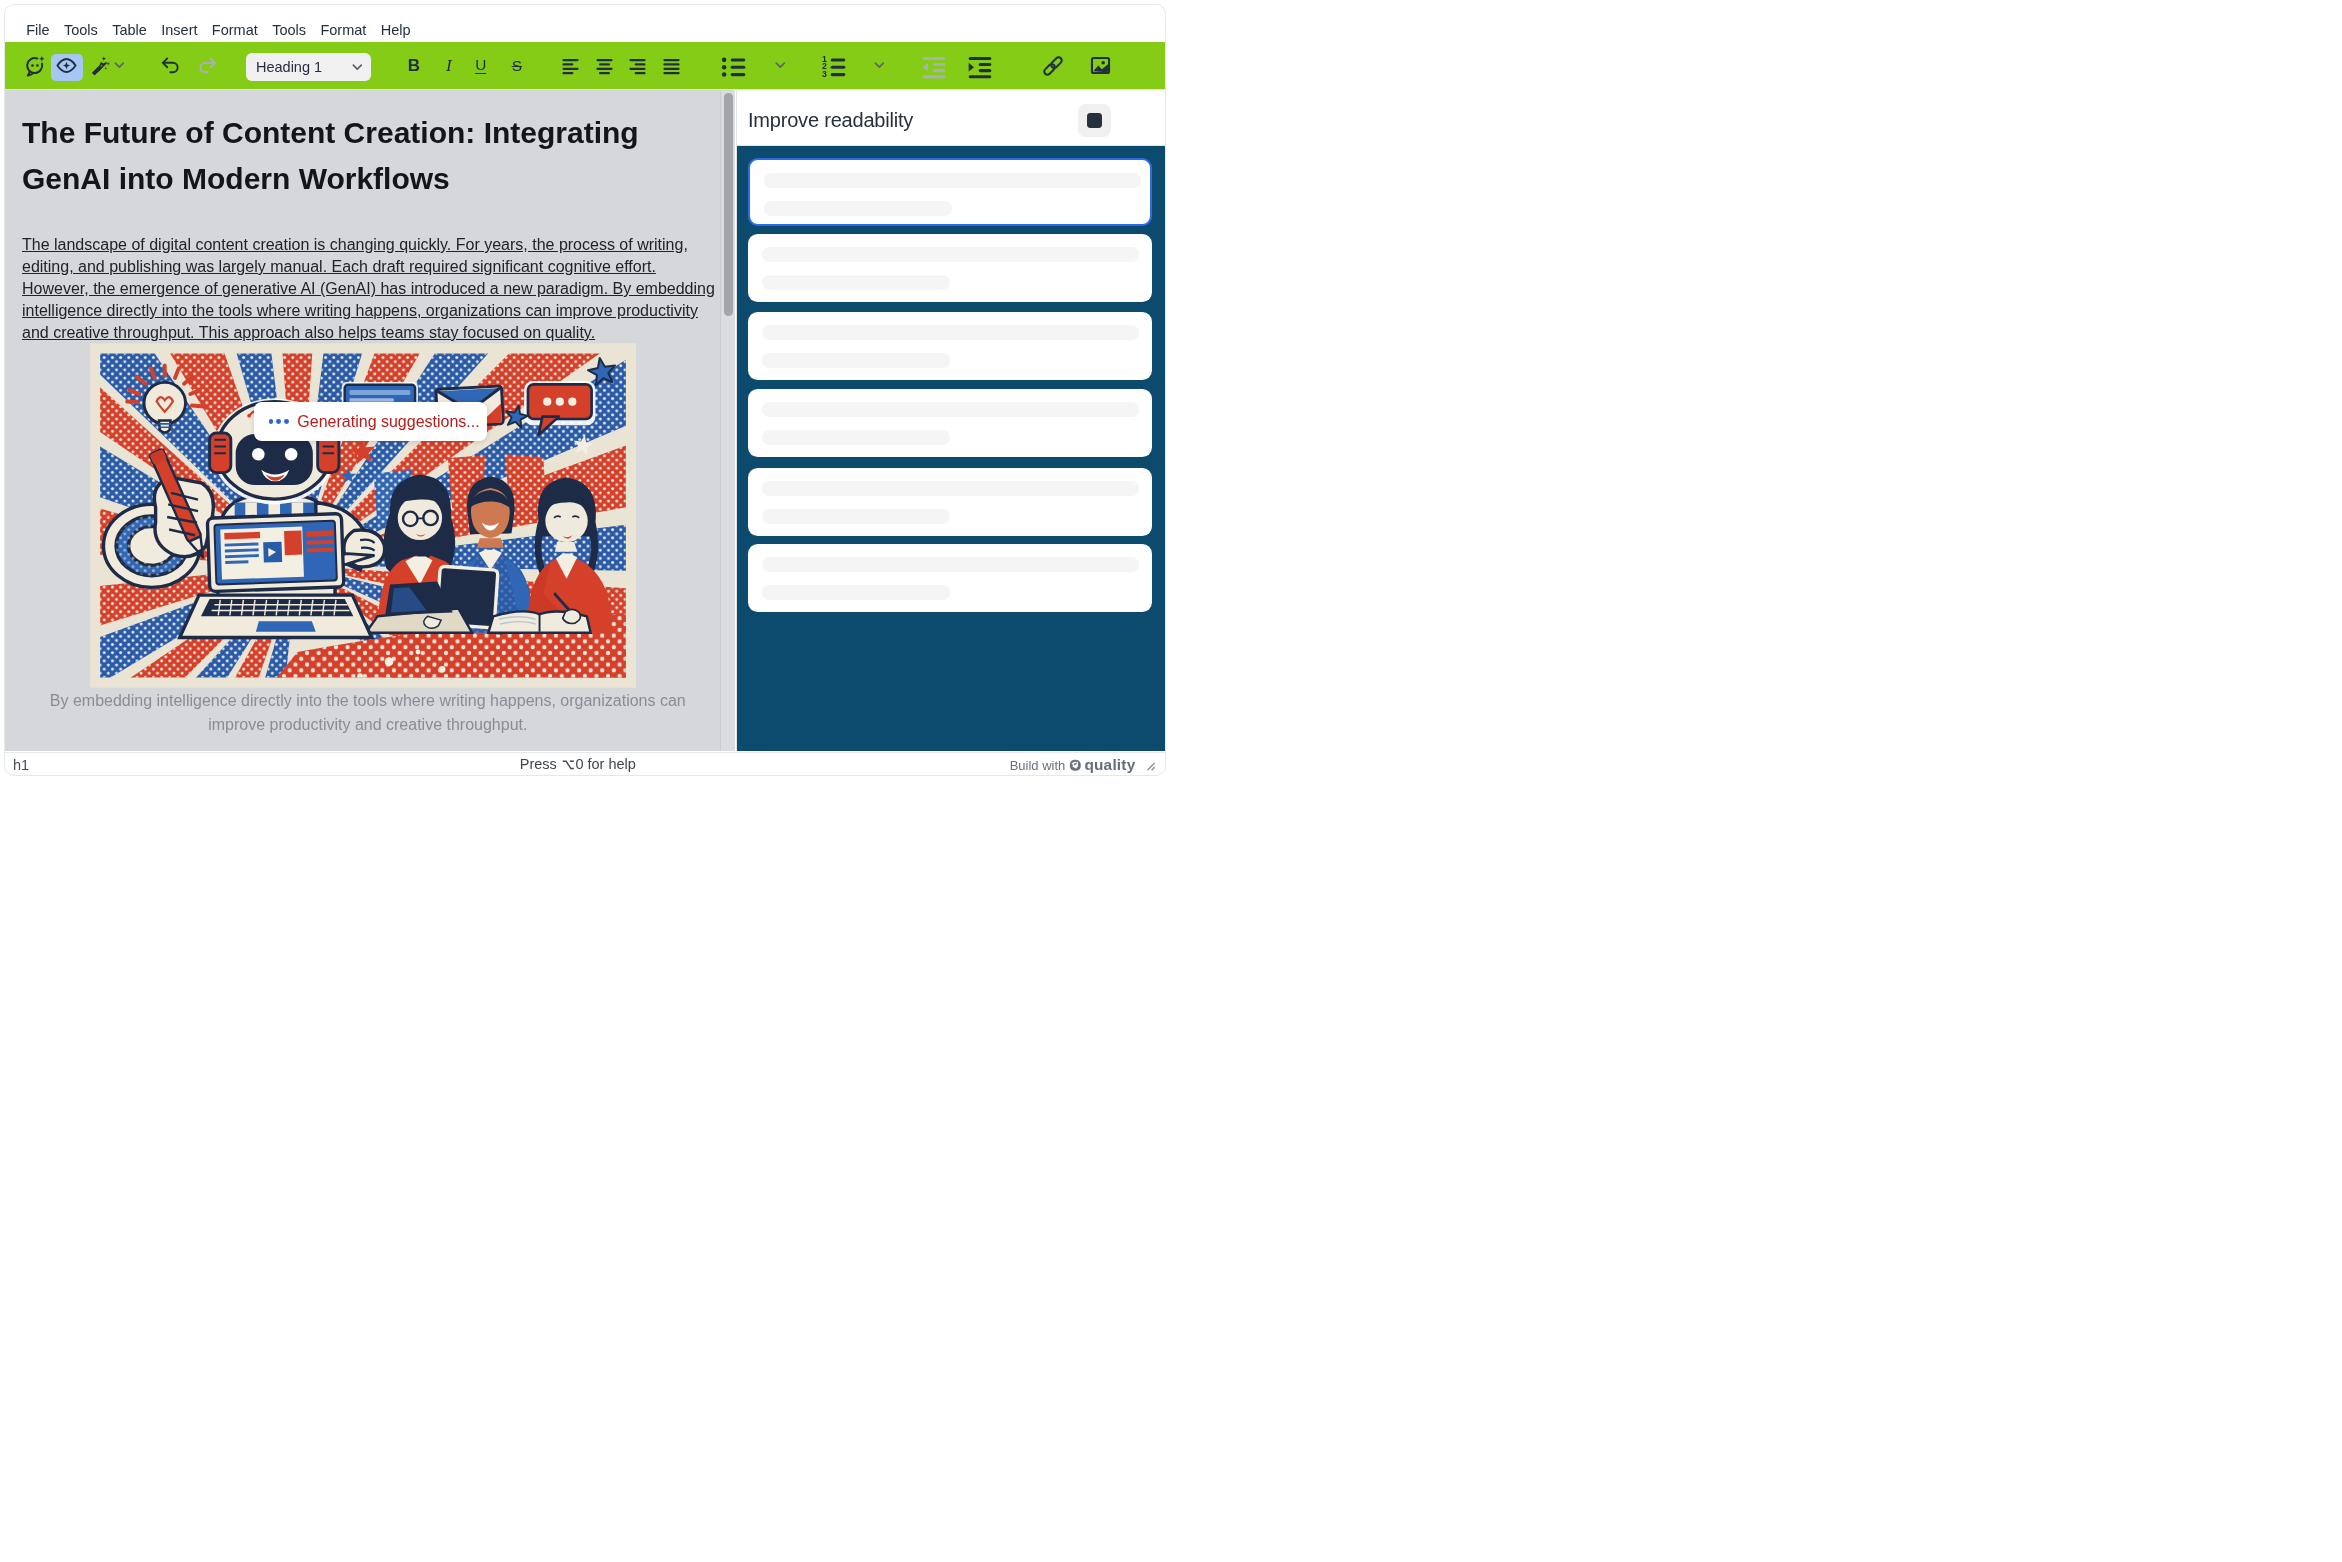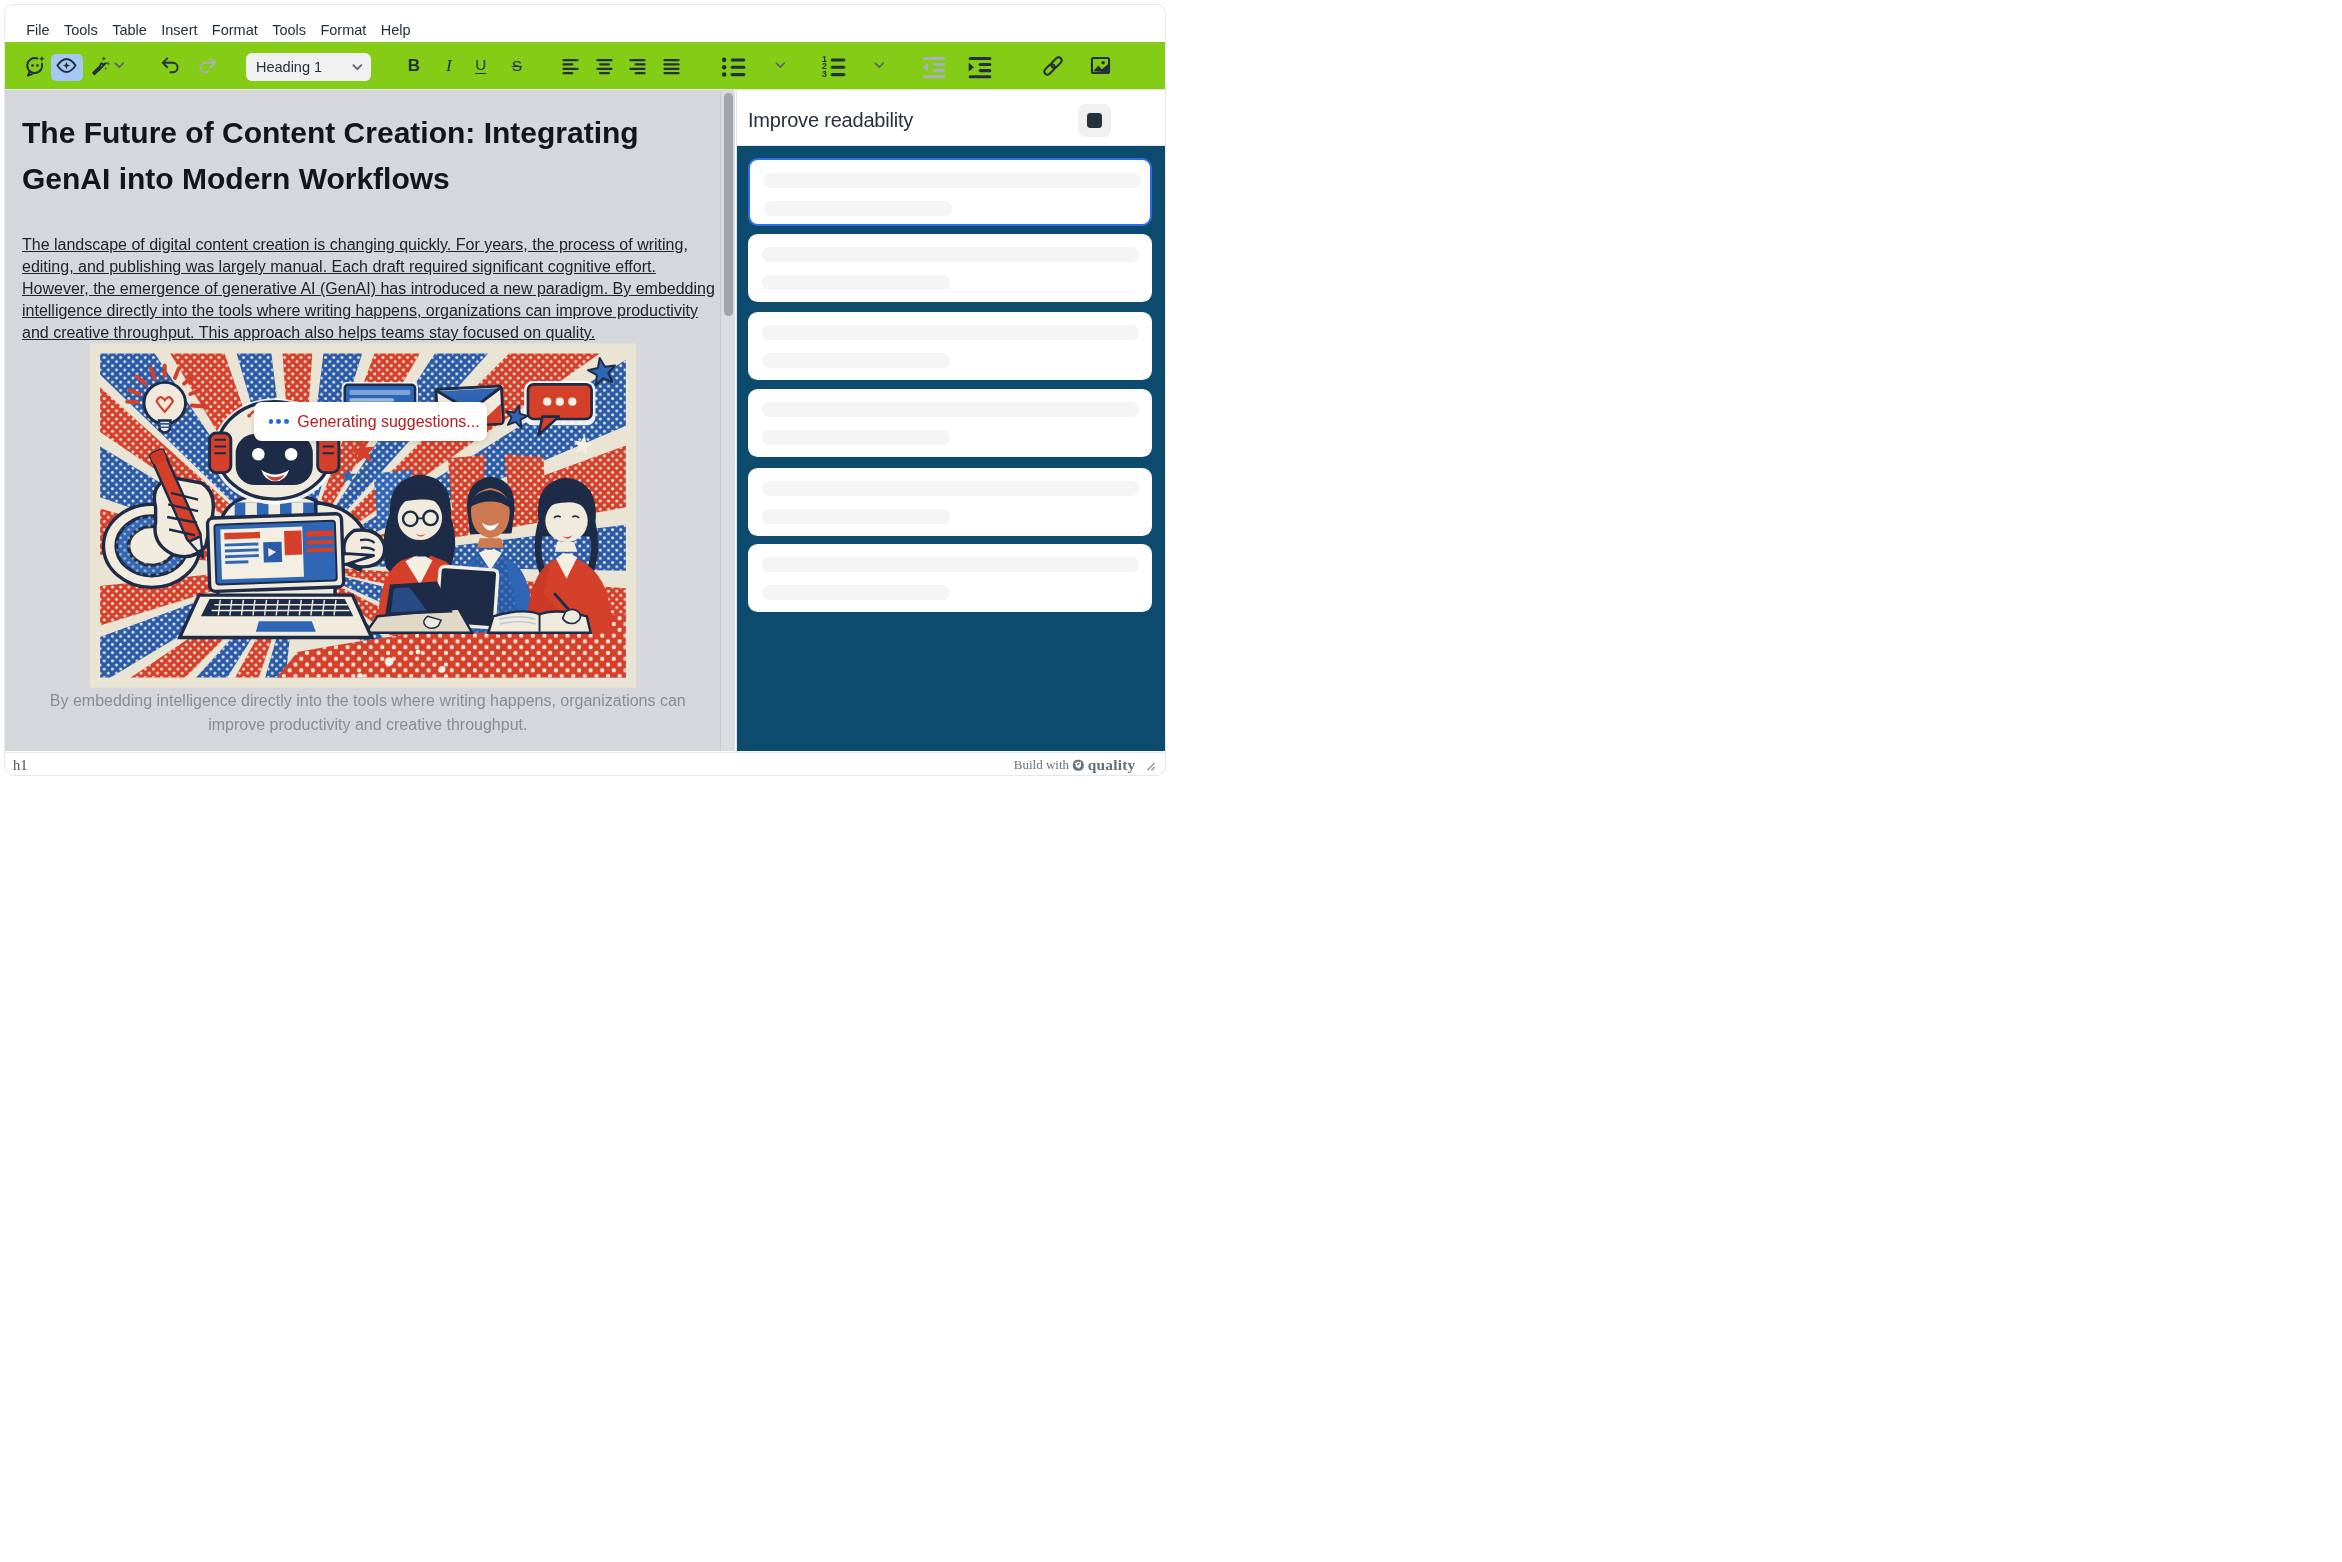--- a/index.html
+++ b/index.html
@@ -32,21 +32,21 @@
   #panel { position:absolute; left:736px; top:90px; width:430px; height:661px; background:#0c4a6e; border-left:1px solid #e3e4e6; }
   #phead { position:absolute; left:0; top:0; width:100%; height:56px; background:#fff; border-bottom:1px solid #e4e4e6; }
   #ptitle { position:absolute; left:11px; top:19px; font-size:20px; letter-spacing:-0.2px; color:#27303d; }
   #stopbtn { position:absolute; left:341px; top:13.5px; width:33px; height:33px; background:#f0f0f1; border-radius:7.7px; }
   #stopbtn i { position:absolute; left:9px; top:9px; width:15.4px; height:15.4px; background:#27313e; border-radius:3.4px; }
   .card { position:absolute; left:10.6px; width:404px; height:68px; background:#fff; border-radius:9.7px; }
   .card .b1 { position:absolute; left:14px; top:13px; width:377px; height:14.5px; background:#f5f5f6; border-radius:7.2px; }
   .card .b2 { position:absolute; left:14px; top:41px; width:188px; height:14.5px; background:#f5f5f6; border-radius:7.2px; }
   .card.sel { border:2.2px solid #2c6ce8; }
   
-  #statusbar { position:absolute; left:5.3px; top:752px; width:1161px; height:24.6px; background:#fff; border-top:1px solid #e8e9ea;font-family:Liberation Serif, serif; }
+  #statusbar { position:absolute; left:5.3px; top:752px; width:1161px; height:24.6px; background:#fff; border-top:1px solid #e8e9ea; }
   #sb-h1 { position:absolute; left:7.7px; top:4.3px; font-size:14.5px; color:#454f5b; }
   #sb-help { position:absolute; left:0; width:1145px; text-align:center; top:3.4px; font-size:14.5px; color:#3f4650; }
   #sb-brand { position:absolute; right:10.6px; top:3.4px; font-size:13px; color:#68727e; display:flex; align-items:center; }
   #sb-brand b { font-size:15.4px; color:#646e7a; letter-spacing:0.2px; }
   
   #frame { position:absolute; left:4.3px; top:4.3px; width:1162px; height:772px; border:1.4px solid #e6e7e9; border-radius:9.7px; pointer-events:none; z-index:50; }
 </style>
 </head>
 <body>
   <div id="menubar">
@@ -503,20 +503,24 @@
       <div class="b1"></div>
       <div class="b2"></div>
     </div>
     <div class="card" style="top:454px;">
       <div class="b1"></div>
       <div class="b2"></div>
     </div>
   </div>
   <div id="statusbar">
     <span id="sb-h1">h1</span>
+    <span id="sb-help">Press <svg width="12.6" height="9.7" viewBox="0 0 13 10" style="margin:0 1px -0.5px 1px;">
+        <path d="M0.8 1.2h3.4l5 7.6h3" stroke="#3f4650" stroke-width="1.5" fill="none"></path>
+        <path d="M8.1 1.2h4.1" stroke="#3f4650" stroke-width="1.5" fill="none"></path>
+      </svg>0 for help</span>
     <span id="sb-brand">Build with&nbsp;<svg width="12.6" height="12.6" viewBox="0 0 24 24" style="margin-right:2.9px;">
         <path d="M12 1.5c-5 0-10.5 2-10.5 10.5S7 22.5 12 22.5 22.5 20.5 22.5 12 17 1.5 12 1.5zm5 13.2-2.6 1.3v2.6l-7.4-3.7 0-5.2L4.4 8.4l7.4-3.7 2.6 1.3 2.6-1.3v10z" fill="#68727e"></path>
         <path d="M9.5 9.2v3.4l5-2.5V6.7z" fill="#68727e"></path>
       </svg><b>quality</b><svg width="12.6" height="12.6" viewBox="0 0 13 13" style="margin-left:7.7px;">
         <path d="M12 4.2 4.6 11.6 M12 8.4l-3.2 3.2" stroke="#8d95a0" stroke-width="1.5" fill="none"></path>
       </svg></span>
   </div>
   <div id="frame"></div>
 
 

